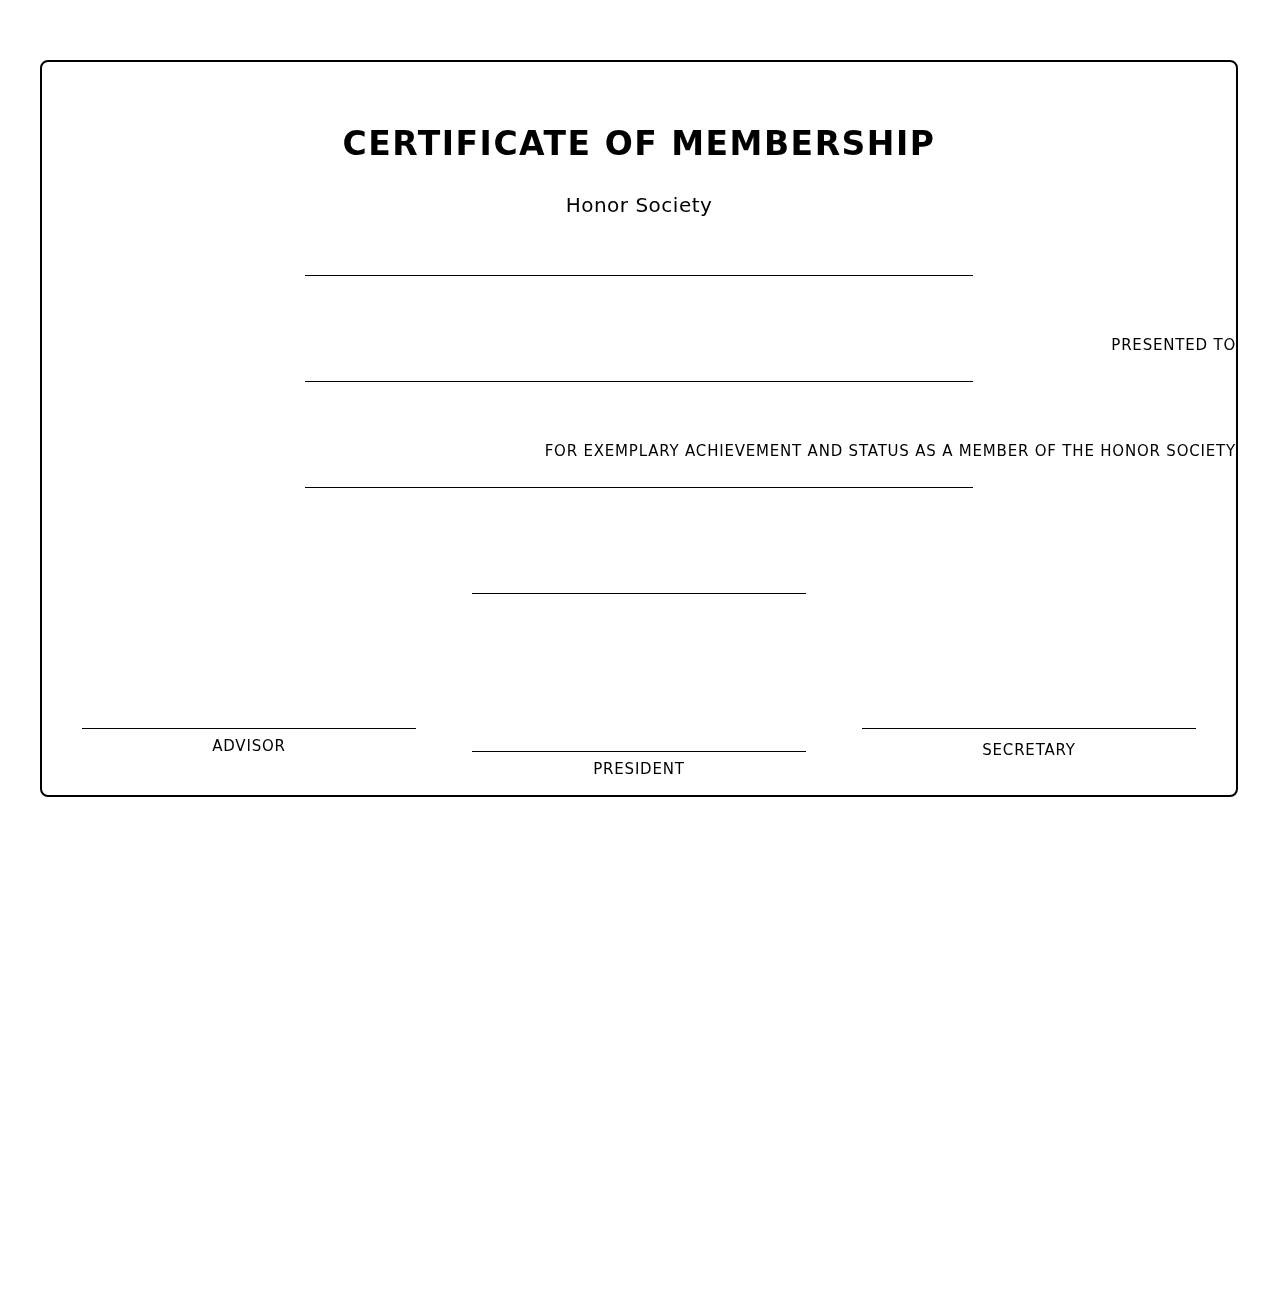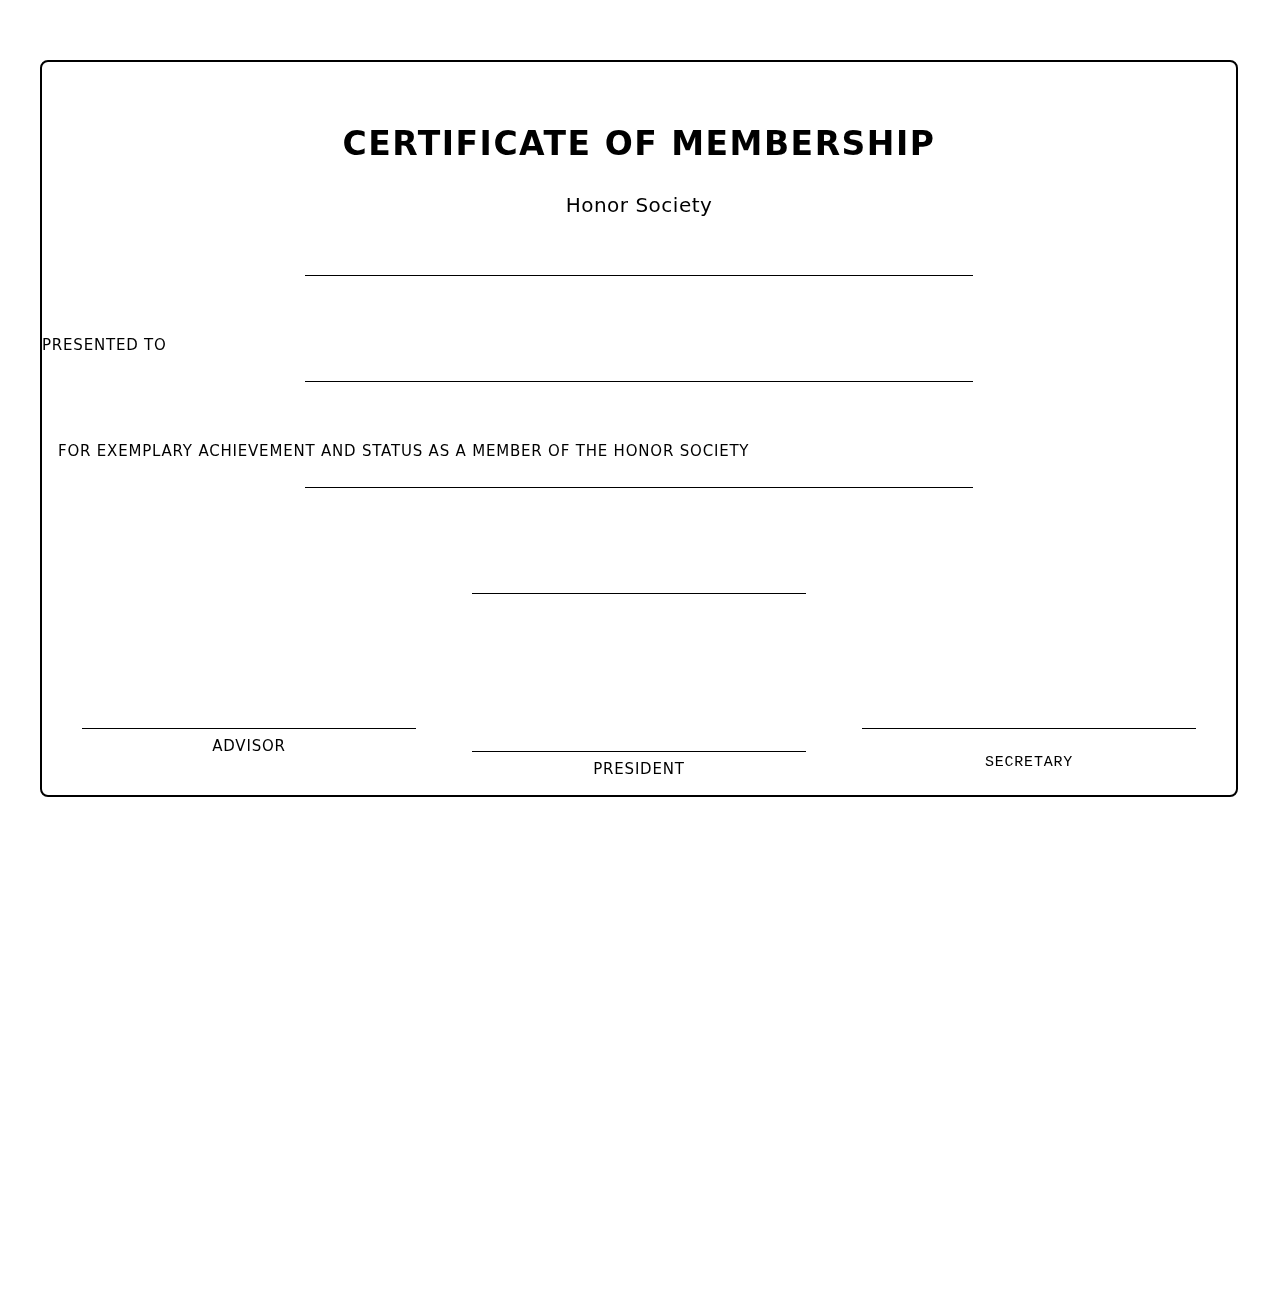--- a/index.html
+++ b/index.html
@@ -12,21 +12,21 @@
     .title {
       left: 0; right: 0; top: 62px; text-align: center;
       font-size: 33px; font-weight: bold; letter-spacing: 1.5px; line-height: 40px;
     }
     .subtitle {
       left: 0; right: 0; top: 130px; text-align: center;
       font-size: 20px; letter-spacing: 0.5px; line-height: 26px;
     }
     .line { height: 0; border-top: 1px solid #000; }
     .field-label {
-      text-align: left; font-size: 15px; letter-spacing: 0.8px; line-height: 20px;
+      text-align: right; font-size: 15px; letter-spacing: 0.8px; line-height: 20px;
     }
     .sig-label {
       text-align: center; font-size: 15px; letter-spacing: 0.8px; line-height: 20px;
     }
   </style>
 </head>
 <body>
 
 <div class="cert">
   <div class="abs title">CERTIFICATE OF MEMBERSHIP</div>
@@ -45,15 +45,15 @@
   <div class="abs" style="left:40px; width:334px; top:666px;">
     <div class="line"></div>
     <div class="sig-label" style="margin-top:7px;">ADVISOR</div>
   </div>
   <div class="abs" style="left:430px; width:334px; top:666px;margin-top:23px;">
     <div class="line"></div>
     <div class="sig-label" style="margin-top:7px;">PRESIDENT</div>
   </div>
   <div class="abs" style="left:820px; width:334px; top:666px;">
     <div class="line"></div>
-    <div class="sig-label" style="margin-top:24px;font-family:Liberation Mono, monospace;">SECRETARY</div>
+    <div class="sig-label" style="margin-top:11px;">SECRETARY</div>
   </div>
 </div>
 
 </body></html>

